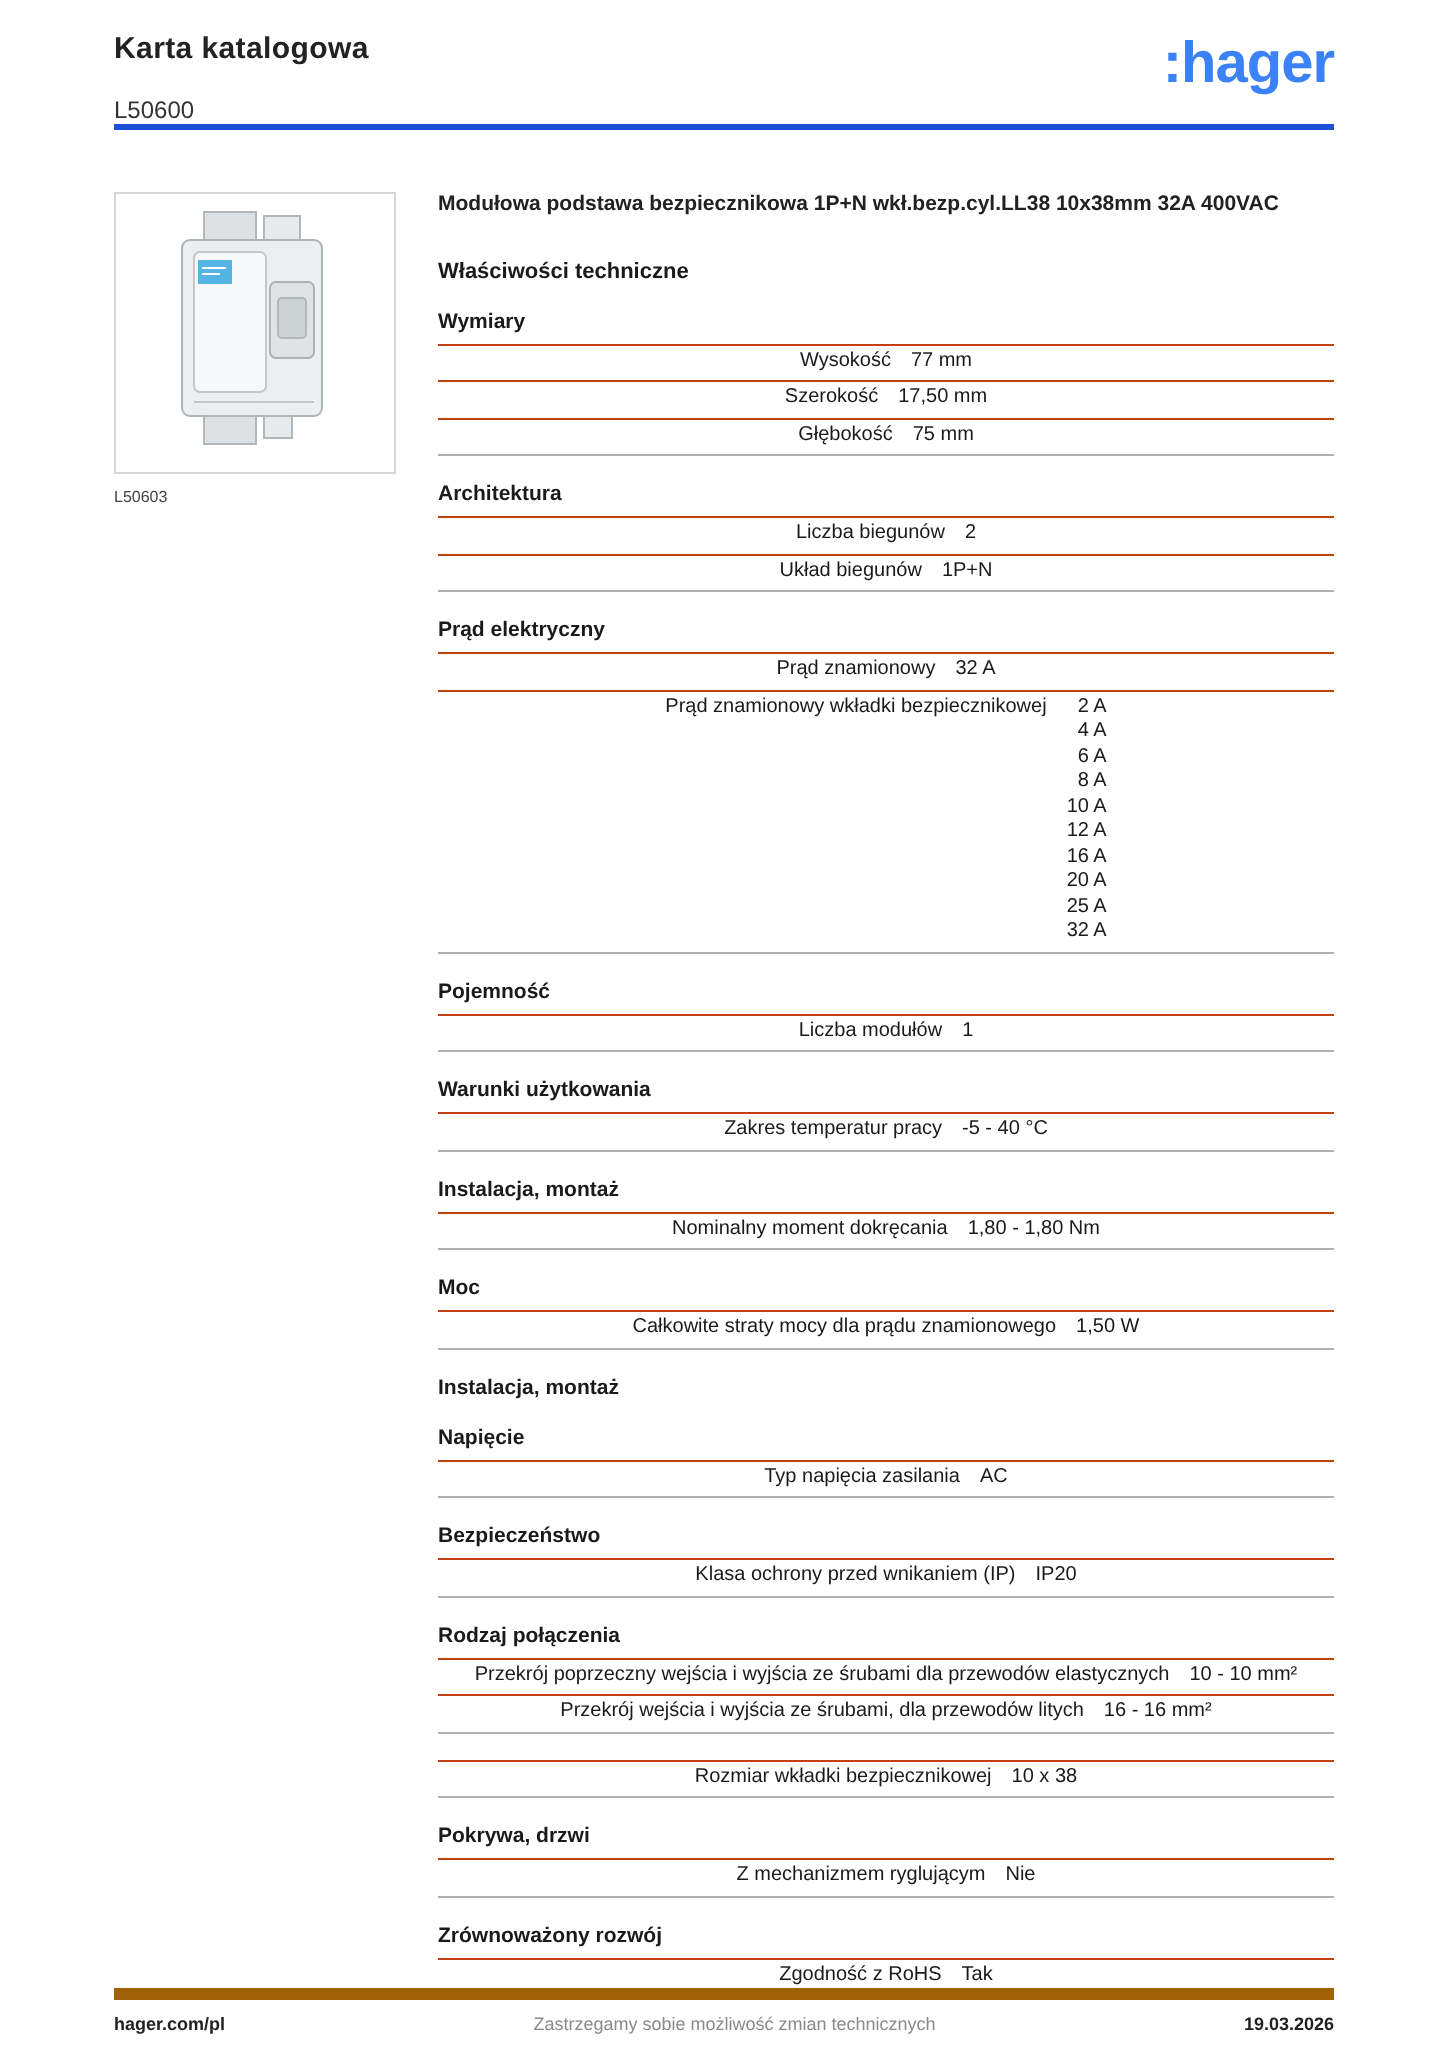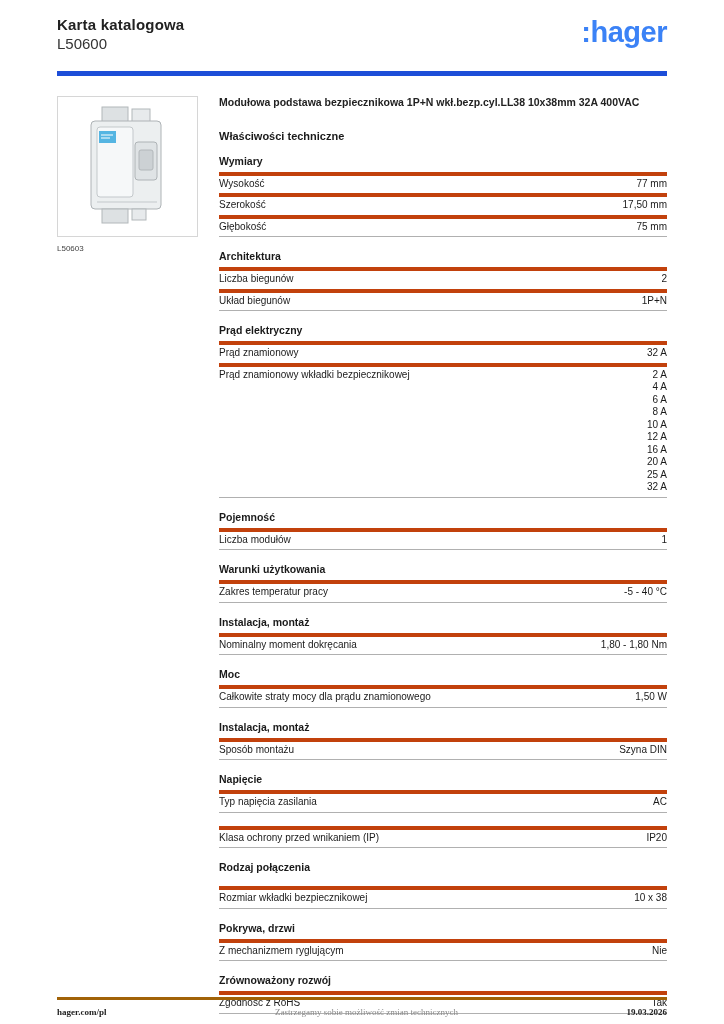--- a/index.html
+++ b/index.html
@@ -9,25 +9,24 @@
     font-family: "Liberation Sans", sans-serif;
     color: #1a1a1a;
     position: relative;
     overflow: hidden;
   }
   .page { position: absolute; inset: 0; background: #fff; }
 
   
   .hdr {
     position: absolute; top: 16px; left: 57px; right: 57px;
-    border-bottom: 5px solid #1d4ed8;
-    padding-bottom: 19px;
+    border-bottom: 3px solid #1d4ed8;
   }
   .hdr-title { font-size: 15px; font-weight: bold; color: #222; letter-spacing: .2px; }
-  .hdr-sub { font-size: 15px; color: #333; margin-top: 2px; }
+  .hdr-sub { font-size: 12px; color: #333; margin-top: 15px; }
   .logo {
     position: absolute; right: 0; top: 2px;
     font-size: 29px; font-weight: bold; color: #3b82f6;
     letter-spacing: -0.5px; line-height: 1;
   }
 
   
   .content { position: absolute; top: 96px; left: 57px; right: 57px; display: flex; gap: 21px; }
   .aside { width: 141px; flex: 0 0 141px; }
   .img-box {
@@ -40,36 +39,35 @@
 
   .desc { font-size: 10.5px; font-weight: bold; color: #222; line-height: 1.3; }
   .tech-title { font-size: 11px; font-weight: bold; margin-top: 20px; }
 
   
   #sections { margin-top: 3px; }
   .spec-section { margin-top: 13px; }
   .spec-heading { font-size: 10.5px; font-weight: bold; margin-bottom: 5px; }
   .spec-rows { border-bottom: 1px solid #b0b0b0; }
   .spec-row {
-    display: flex; justify-content: space-between; align-items: flex-start;
-    border-top: 4px solid #c2410c;
+    display: flex; justify-content: center; align-items: flex-start;
+    border-top: 1px solid #c2410c;
     padding: 2px 0 3px 0;
     font-size: 10px; line-height: 12.5px;
   }
   .spec-label { text-align: left; padding-right: 10px; }
   .spec-value { text-align: right; white-space: pre-line; flex-shrink: 0; }
 
   
   .ftr {
     position: absolute; left: 57px; right: 57px; bottom: 7px;
-    border-top: 3px solid #a16207;
+    border-top: 6px solid #a16207;
     padding-top: 7px;
     display: flex; justify-content: space-between; align-items: center;
     font-size: 9px;
-    font-family: Liberation Serif, serif;
   }
   .ftr-left { font-weight: bold; color: #222; }
   .ftr-center { color: #8a8a8a; }
   .ftr-right { font-weight: bold; color: #222; }
 </style>
 </head>
 <body>
 
 <div class="page">
 
@@ -197,46 +195,51 @@
             <div class="spec-heading">Moc</div>
             <div class="spec-rows">
               <div class="spec-row">
                 <span class="spec-label">Całkowite straty mocy dla prądu znamionowego</span>
                 <span class="spec-value">1,50 W</span>
               </div>
             </div>
           </section>
           <section class="spec-section">
             <div class="spec-heading">Instalacja, montaż</div>
-            <div class="spec-rows">
-              <div class="spec-row">
-                <span class="spec-label">Sposób montażu</span>
-                <span class="spec-value">Szyna DIN</span>
-              </div>
-            </div>
           </section>
           <section class="spec-section">
             <div class="spec-heading">Napięcie</div>
             <div class="spec-rows">
               <div class="spec-row">
                 <span class="spec-label">Typ napięcia zasilania</span>
                 <span class="spec-value">AC</span>
               </div>
             </div>
           </section>
           <section class="spec-section">
+            <div class="spec-heading">Bezpieczeństwo</div>
             <div class="spec-rows">
               <div class="spec-row">
                 <span class="spec-label">Klasa ochrony przed wnikaniem (IP)</span>
                 <span class="spec-value">IP20</span>
               </div>
             </div>
           </section>
           <section class="spec-section">
             <div class="spec-heading">Rodzaj połączenia</div>
+            <div class="spec-rows">
+              <div class="spec-row">
+                <span class="spec-label">Przekrój poprzeczny wejścia i wyjścia ze śrubami dla przewodów elastycznych</span>
+                <span class="spec-value">10 - 10 mm²</span>
+              </div>
+              <div class="spec-row">
+                <span class="spec-label">Przekrój wejścia i wyjścia ze śrubami, dla przewodów litych</span>
+                <span class="spec-value">16 - 16 mm²</span>
+              </div>
+            </div>
           </section>
           <section class="spec-section">
             <div class="spec-rows">
               <div class="spec-row">
                 <span class="spec-label">Rozmiar wkładki bezpiecznikowej</span>
                 <span class="spec-value">10 x 38</span>
               </div>
             </div>
           </section>
           <section class="spec-section">

